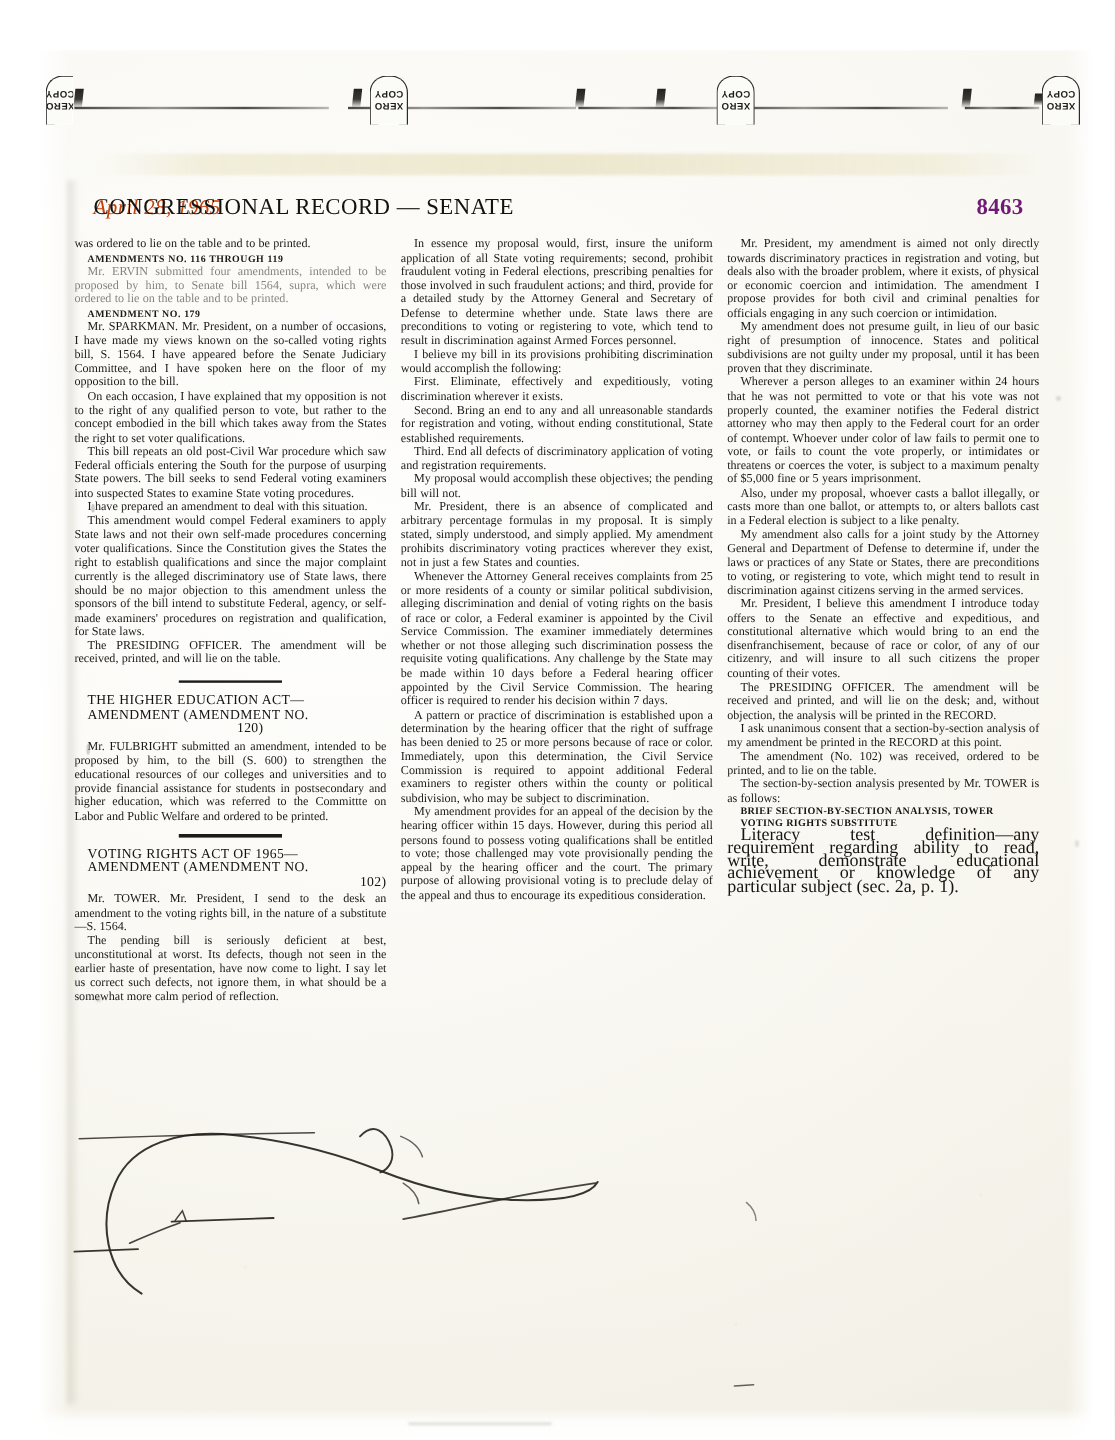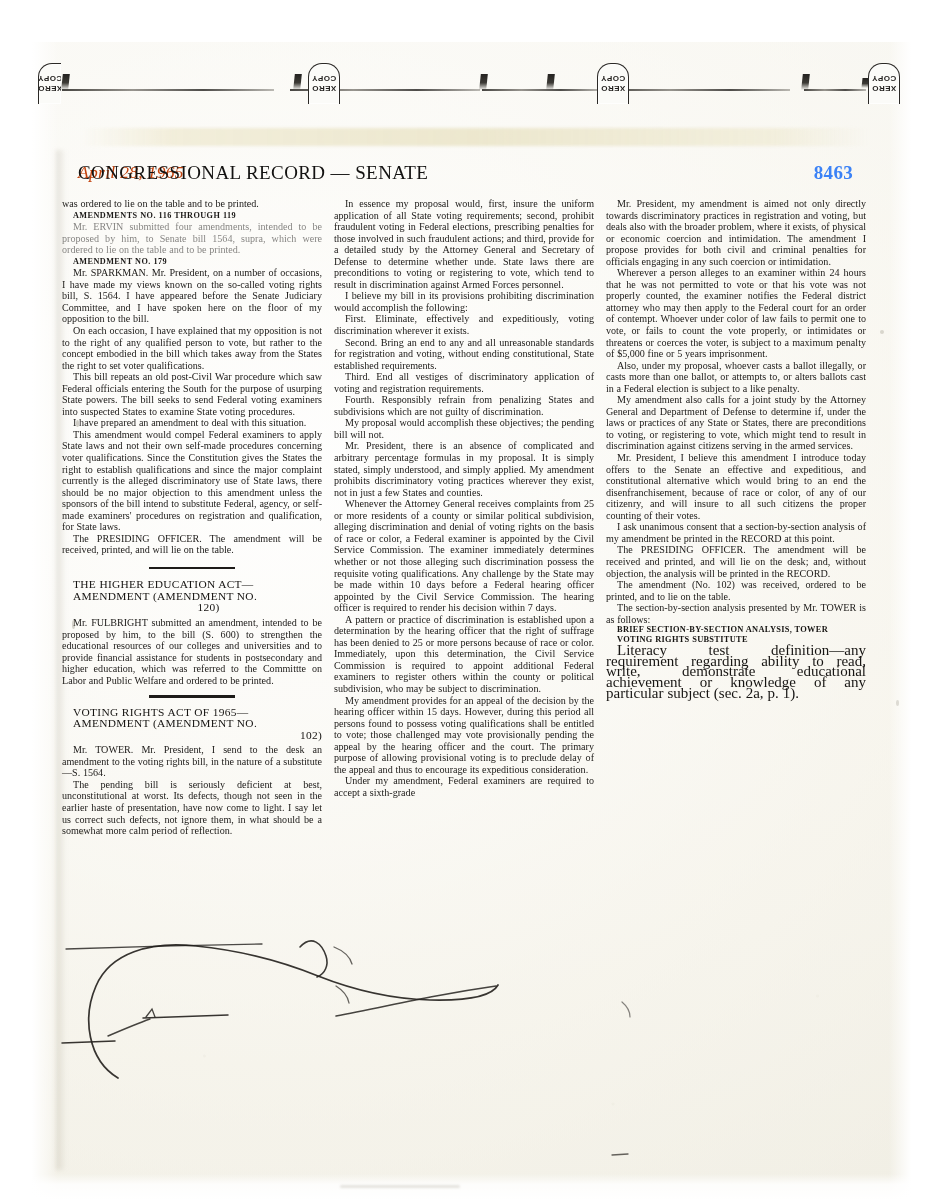--- a/index.html
+++ b/index.html
@@ -125,21 +125,21 @@
     font-family:"Liberation Serif", serif;
     font-size:19px;
     color:#131211;
     letter-spacing:.4px;
   }
   .mast-page {
     position:absolute; right:0; top:0;
     font-family:"Liberation Serif", serif;
     font-size:19px;
     font-weight:700;
-    color:#3b82f6;
+    color:#701a75;
     letter-spacing:.3px;
     margin-left:15px;
   }
 
   
   .columns {
     position:absolute;
     left:62px; top:198px;
     width:804px;
     height:975px;
@@ -318,38 +318,37 @@
 
       <p style="margin-top:3px;">Mr. TOWER.  Mr. President, I send to the desk an amendment to the voting rights bill, in the nature of a substitute—S. 1564.</p>
       <p>The pending bill is seriously deficient at best, unconstitutional at worst.  Its defects, though not seen in the earlier haste of presentation, have now come to light.  I say let us correct such defects, not ignore them, in what should be a somewhat more calm period of reflection.</p>
     </div>
 
     <div class="col">
       <p>In essence my proposal would, first, insure the uniform application of all State voting requirements; second, prohibit fraudulent voting in Federal elections, prescribing penalties for those involved in such fraudulent actions; and third, provide for a detailed study by the Attorney General and Secretary of Defense to determine whether unde. State laws there are preconditions to voting or registering to vote, which tend to result in discrimination against Armed Forces personnel.</p>
       <p>I believe my bill in its provisions prohibiting discrimination would accomplish the following:</p>
       <p>First. Eliminate, effectively and expeditiously, voting discrimination wherever it exists.</p>
       <p>Second. Bring an end to any and all unreasonable standards for registration and voting, without ending constitutional, State established requirements.</p>
-      <p>Third. End all vestiges of discriminatory application of voting and registration requirements.</p>
-      <p>Fourth. Responsibly refrain from penalizing States and subdivisions which are not guilty of discrimination.</p>
+      <p>Third. End all defects of discriminatory application of voting and registration requirements.</p>
       <p>My proposal would accomplish these objectives; the pending bill will not.</p>
       <p>Mr. President, there is an absence of complicated and arbitrary percentage formulas in my proposal.  It is simply stated, simply understood, and simply applied.  My amendment prohibits discriminatory voting practices wherever they exist, not in just a few States and counties.</p>
       <p>Whenever the Attorney General receives complaints from 25 or more residents of a county or similar political subdivision, alleging discrimination and denial of voting rights on the basis of race or color, a Federal examiner is appointed by the Civil Service Commission.  The examiner immediately determines whether or not those alleging such discrimination possess the requisite voting qualifications.  Any challenge by the State may be made within 10 days before a Federal hearing officer appointed by the Civil Service Commission.  The hearing officer is required to render his decision within 7 days.</p>
       <p>A pattern or practice of discrimination is established upon a determination by the hearing officer that the right of suffrage has been denied to 25 or more persons because of race or color.  Immediately, upon this determination, the Civil Service Commission is required to appoint additional Federal examiners to register others within the county or political subdivision, who may be subject to discrimination.</p>
       <p>My amendment provides for an appeal of the decision by the hearing officer within 15 days.  However, during this period all persons found to possess voting qualifications shall be entitled to vote; those challenged may vote provisionally pending the appeal by the hearing officer and the court.  The primary purpose of allowing provisional voting is to preclude delay of the appeal and thus to encourage its expeditious consideration.</p>
-      <p>Under my amendment, Federal examiners are required to accept a sixth-grade</p>
     </div>
 
     <div class="col">
       <p>Mr. President, my amendment is aimed not only directly towards discriminatory practices in registration and voting, but deals also with the broader problem, where it exists, of physical or economic coercion and intimidation.  The amendment I propose provides for both civil and criminal penalties for officials engaging in any such coercion or intimidation.</p>
+      <p>My amendment does not presume guilt, in lieu of our basic right of presumption of innocence.  States and political subdivisions are not guilty under my proposal, until it has been proven that they discriminate.</p>
       <p>Wherever a person alleges to an examiner within 24 hours that he was not permitted to vote or that his vote was not properly counted, the examiner notifies the Federal district attorney who may then apply to the Federal court for an order of contempt.  Whoever under color of law fails to permit one to vote, or fails to count the vote properly, or intimidates or threatens or coerces the voter, is subject to a maximum penalty of $5,000 fine or 5 years imprisonment.</p>
       <p>Also, under my proposal, whoever casts a ballot illegally, or casts more than one ballot, or attempts to, or alters ballots cast in a Federal election is subject to a like penalty.</p>
       <p>My amendment also calls for a joint study by the Attorney General and Department of Defense to determine if, under the laws or practices of any State or States, there are preconditions to voting, or registering to vote, which might tend to result in discrimination against citizens serving in the armed services.</p>
       <p>Mr. President, I believe this amendment I introduce today offers to the Senate an effective and expeditious, and constitutional alternative which would bring to an end the disenfranchisement, because of race or color, of any of our citizenry, and will insure to all such citizens the proper counting of their votes.</p>
+      <p>The PRESIDING OFFICER. The amendment will be received and printed, and will lie on the desk; and, without objection, the analysis will be printed in the RECORD.</p>
       <p>I ask unanimous consent that a section-by-section analysis of my amendment be printed in the RECORD at this point.</p>
-      <p>The PRESIDING OFFICER. The amendment will be received and printed, and will lie on the desk; and, without objection, the analysis will be printed in the RECORD.</p>
       <p>The amendment (No. 102) was received, ordered to be printed, and to lie on the table.</p>
       <p>The section-by-section analysis presented by Mr. TOWER is as follows:</p>
       <p class="analysis-head">BRIEF SECTION-BY-SECTION ANALYSIS, TOWER</p>
       <p class="analysis-head">VOTING RIGHTS SUBSTITUTE</p>
       <p class="analysis-body">Literacy test definition—any requirement regarding ability to read, write, demonstrate educational achievement or knowledge of any particular subject (sec. 2a, p. 1).</p>
     </div>
 
   </div>
 
   <svg class="ink" viewBox="0 0 929 1200">

